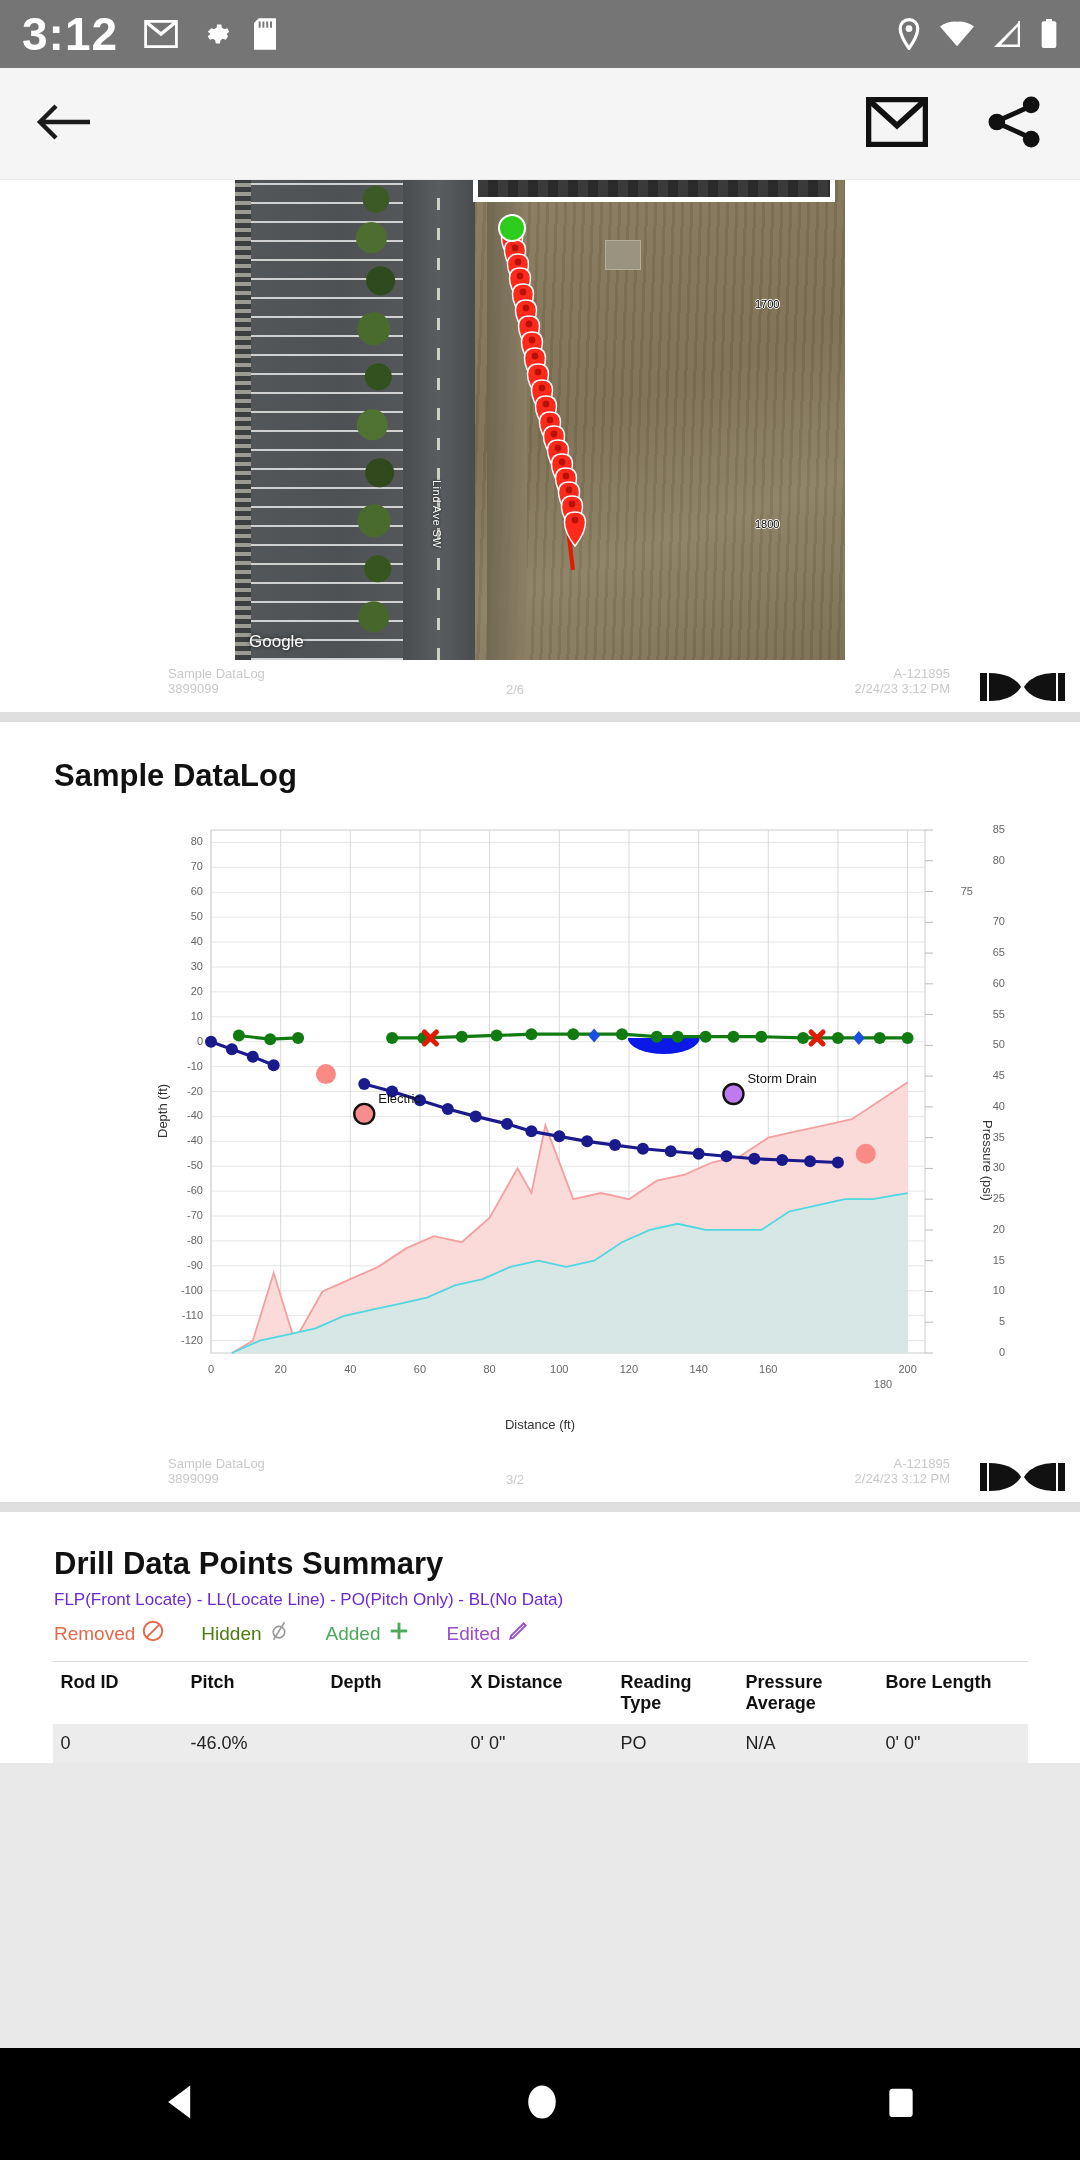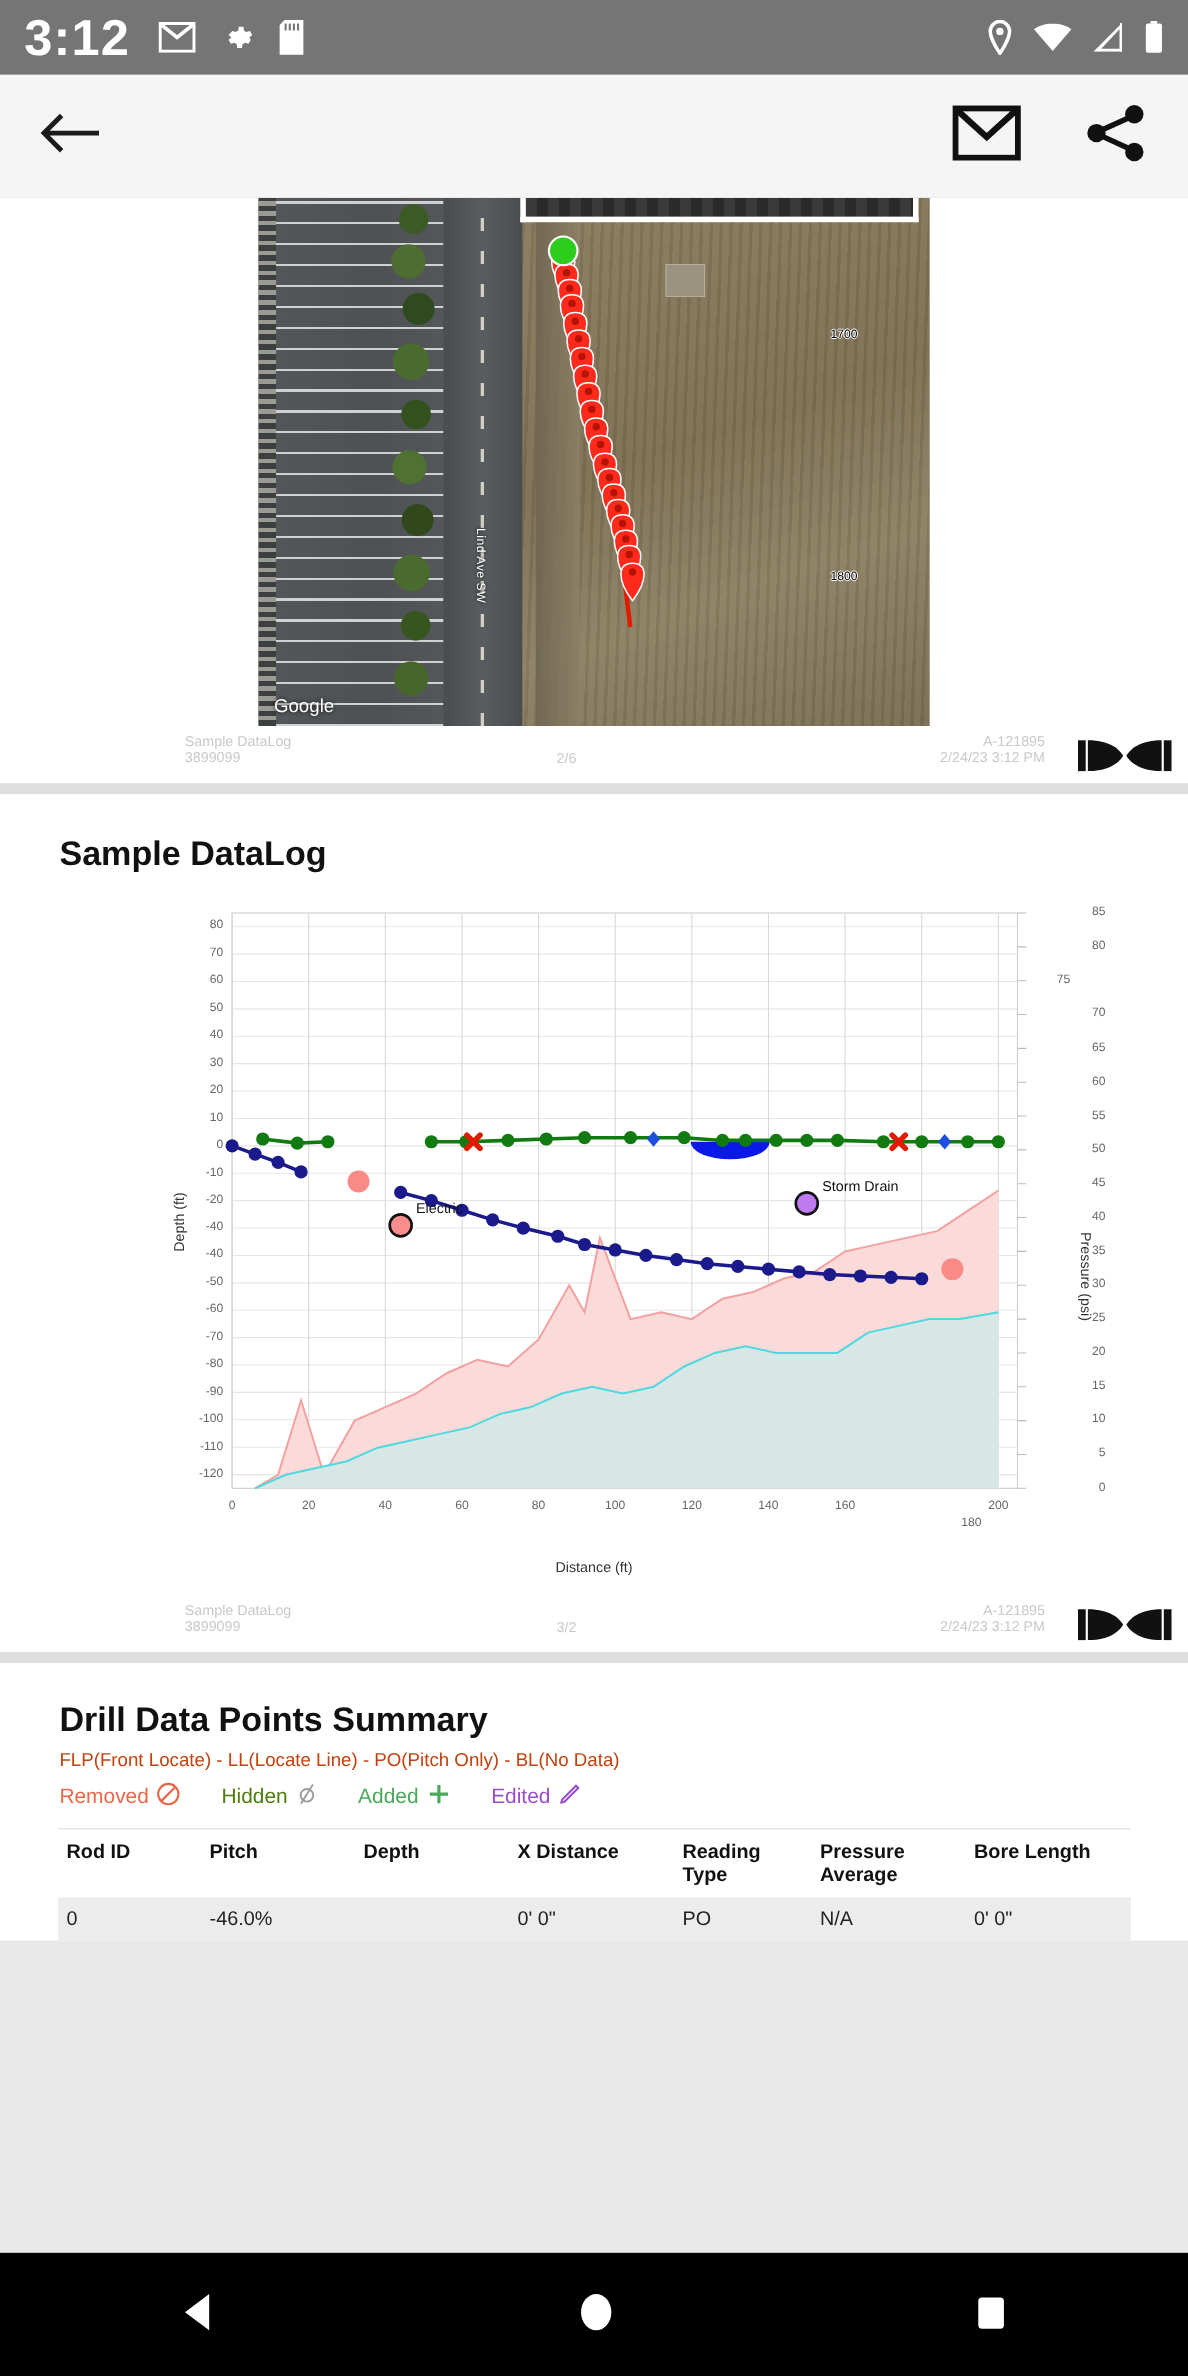--- a/index.html
+++ b/index.html
@@ -132,21 +132,21 @@
   .xlab{ left:50%; transform:translateX(-50%); bottom:-4px; }
 
   .tick{ position:absolute; font-size:11px; color:#666; }
   .tick-l{ text-align:right; width:42px; }
   .tick-r{ text-align:right; width:42px;margin-left:24px; }
   .tick-x{ text-align:center; width:40px; }
 
   
   .summary-page{ background:#fff; padding:34px 0 0 0; }
   .sum-title{ font-size:31px; font-weight:bold; color:#111; margin:0 0 8px 54px; }
-  .sum-sub{ font-size:17px; color:#c2410c; margin:0 0 10px 54px; }
+  .sum-sub{ font-size:17px; color:#6d28d9; margin:0 0 10px 54px; }
   .sum-legend{ display:flex; gap:37px; margin:0 0 14px 54px; font-size:19px; align-items:center;}
   .lg{ display:flex; align-items:center; gap:7px; }
   .tbl{ width:975px; margin:0 auto; border-collapse:collapse; font-size:18px; }
   .tbl th{
     text-align:left; font-weight:bold; color:#111; padding:10px 8px;
     border-top:1px solid #dcdcdc; vertical-align:top;
   }
   .tbl td{ padding:9px 8px; color:#222; background:#ececec; }
 
   

